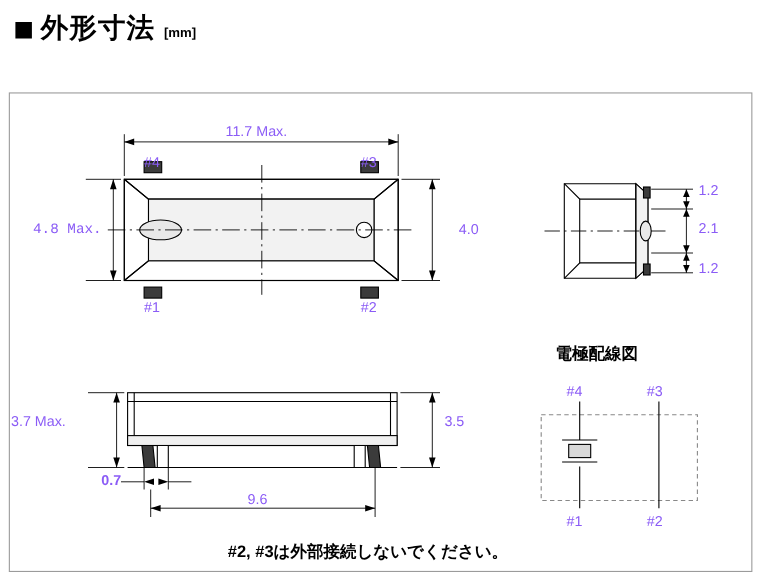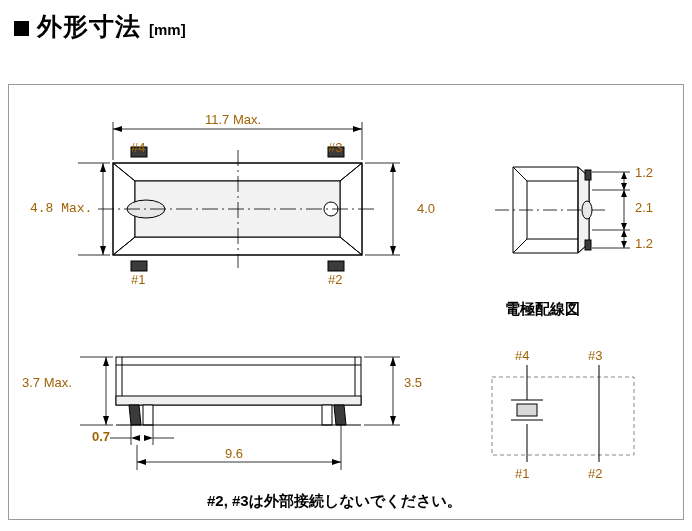--- a/index.html
+++ b/index.html
@@ -37,21 +37,21 @@
     position: relative;
     top: 1px;
   }
   .title-main {
     font-size: 25px;
     font-weight: bold;
     letter-spacing: 1px;
     line-height: 1;
   }
   .title-unit {
-    font-size: 15px;
+    font-size: 12px;
     font-weight: bold;
     line-height: 1;
   }
   
   .frame {
     position: absolute;
     left: 8px;
     top: 84px;
     width: 676px;
     height: 436px;
@@ -64,21 +64,21 @@
     left: 0;
     top: 0;
     width: 692px;
     height: 531px;
     pointer-events: none;
   }
   .lbl {
     position: absolute;
     font-size: 13px;
     font-family: "Liberation Sans", sans-serif;
-    color: #a16207;
+    color: #8b5cf6;
     white-space: nowrap;
   }
   .lbl-jp {
     font-size: 15px;
     font-weight: bold;
   }
   .note {
     position: absolute;
     font-size: 15px;
     font-weight: bold;
@@ -233,30 +233,30 @@
 
   <div class="lbl" style="left:205px; top:112px;">11.7 Max.</div>
   <div class="lbl" style="left:30px; top:201px;font-family:Liberation Mono, monospace;">4.8 Max.</div>
   <div class="lbl" style="left:404px; top:201px;margin-left:13px;">4.0</div>
 
   <div class="lbl" style="left:131px; top:140px;">#4</div>
   <div class="lbl" style="left:328px; top:140px;">#3</div>
   <div class="lbl" style="left:131px; top:272px;">#1</div>
   <div class="lbl" style="left:328px; top:272px;">#2</div>
 
-  <div class="lbl" style="left:22px; top:375px;">3.7 Max.</div>
+  <div class="lbl" style="left:10px; top:375px;">3.7 Max.</div>
   <div class="lbl" style="left:404px; top:375px;text-align:right;">3.5</div>
   <div class="lbl" style="left:92px; top:429px;font-weight:bold;">0.7</div>
   <div class="lbl" style="left:208px; top:446px;margin-left:17px;">9.6</div>
 
   <div class="lbl" style="left:635px; top:165px;">1.2</div>
   <div class="lbl" style="left:635px; top:200px;">2.1</div>
   <div class="lbl" style="left:635px; top:236px;">1.2</div>
 
-  <div class="lbl-jp" style="position:absolute; left:505px; top:300px;">電極配線図</div>
+  <div class="lbl-jp" style="position:absolute; left:505px; top:312px;">電極配線図</div>
   <div class="lbl" style="left:515px; top:348px;">#4</div>
   <div class="lbl" style="left:588px; top:348px;">#3</div>
   <div class="lbl" style="left:515px; top:466px;">#1</div>
   <div class="lbl" style="left:588px; top:466px;">#2</div>
 
   <div class="note" style="left:207px; top:492px;">#2, #3は外部接続しないでください。</div>
 
 </div>
 
 </body></html>

